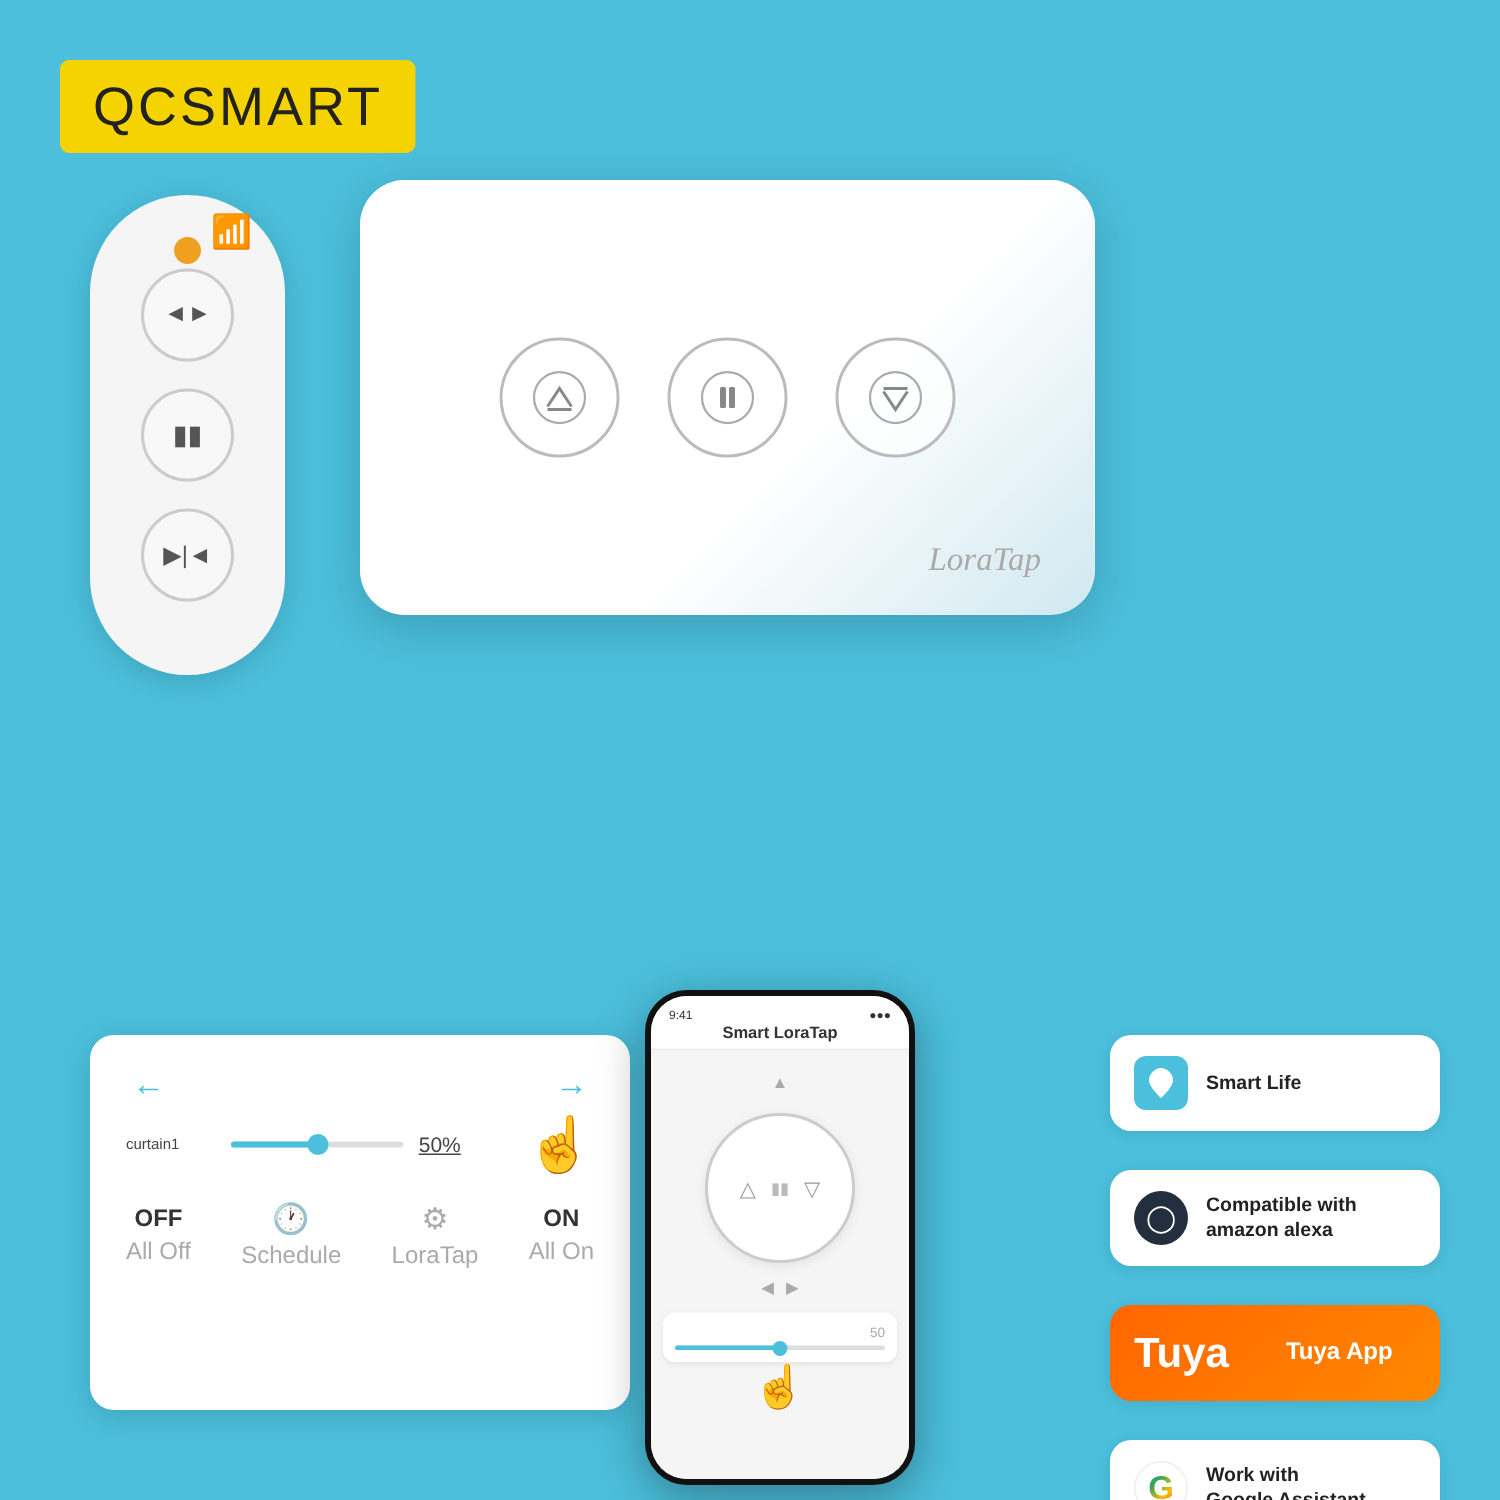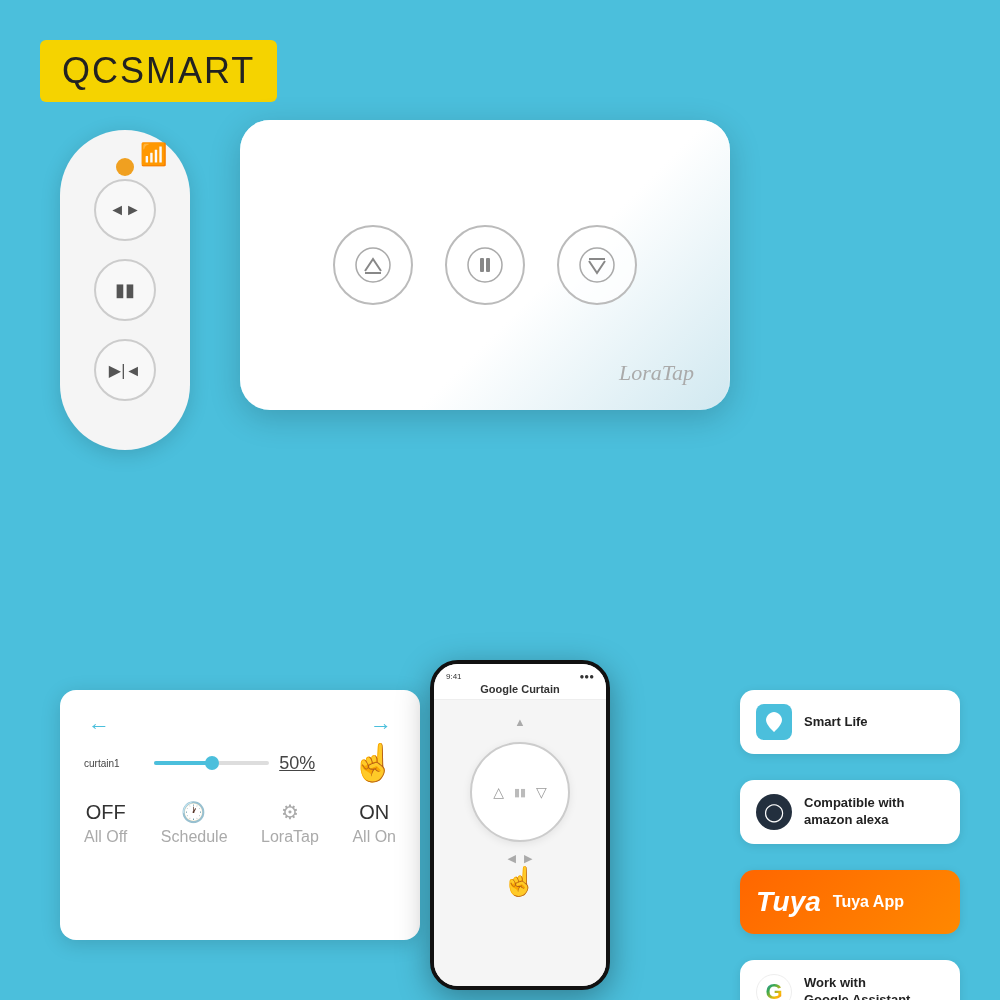--- a/index.html
+++ b/index.html
@@ -158,21 +158,21 @@
       position: absolute;
       left: 50%;
       top: 50%;
       transform: translate(-50%, -50%);
       width: 14px;
       height: 14px;
       background: #4bbfdc;
       border-radius: 50%;
     }
     .slider-pct {
-      font-size: 18px;
+      font-size: 14px;
       color: #444;
       min-width: 38px;
       text-decoration: underline;
     }
     .hand-icon {
       font-size: 36px;
       margin-left: 24px;
       color: #888;
     }
     .app-card-arrows {
@@ -193,22 +193,22 @@
       display: flex;
       flex-direction: column;
       align-items: center;
       gap: 4px;
     }
     .action-item .action-label {
       font-size: 16px;
       color: #aaa;
     }
     .action-item .action-main {
-      font-size: 20px;
-      font-weight: normal;
+      font-size: 16px;
+      font-weight: bold;
       color: #333;
     }
     .action-item .action-icon {
       font-size: 20px;
       color: #aaa;
     }
 
     
     .phone-mockup {
       position: absolute;
@@ -343,20 +343,21 @@
       justify-content: center;
       color: white;
       font-size: 18px;
     }
     .badge-tuya {
       background: linear-gradient(135deg, #ff6600 0%, #ff8800 100%);
     }
     .badge-tuya .badge-text {
       color: #fff;
       font-size: 20px;
+      margin-left: 26px;
     }
     .badge-tuya-logo {
       font-size: 24px;
       font-weight: 900;
       color: #fff;
     }
     .badge-google .badge-icon-img {
       width: 36px;
       height: 36px;
       border-radius: 50%;
@@ -448,35 +449,42 @@
   </div>
 </div>
 
 <div class="phone-mockup">
   <div class="phone-screen">
     <div class="phone-header">
       <div style="display:flex;justify-content:space-between;font-size:8px;color:#333;margin-bottom:2px;">
         <span>9:41</span>
           <span>●●●</span>
       </div>
-      <div style="font-size:11px;font-weight:bold;color:#333;">Google Curtain</div>
+      <div style="font-size:11px;font-weight:bold;color:#333;">Smart LoraTap</div>
     </div>
     <div class="phone-body">
       <div style="display:flex;gap:8px;font-size:11px;color:#aaa;margin-bottom:4px;">
         <span>▲</span>
       </div>
       <div class="phone-circle">
         <span style="font-size:14px;color:#999;">△</span>
         <span style="font-size:11px;color:#bbb;">▮▮</span>
         <span style="font-size:14px;color:#999;">▽</span>
       </div>
       <div style="display:flex;gap:8px;font-size:11px;color:#aaa;">
         <span>◀</span>
           <span>▶</span>
       </div>
+      <div class="phone-slider-area">
+        <div style="font-size:9px;color:#aaa;text-align:right;">50</div>
+        <div class="phone-slider-track">
+          <div class="phone-slider-fill"></div>
+          <div class="phone-slider-thumb"></div>
+        </div>
+      </div>
       <div class="phone-hand">☝</div>
     </div>
   </div>
 </div>
 
 <div class="badges-col">
 
   <div class="badge badge-smart-life">
     <div class="badge-icon-img">
       <svg width="24" height="24" viewBox="0 0 24 24" fill="white">
@@ -487,21 +495,21 @@
   </div>
 
   <div class="badge badge-alexa">
     <div class="badge-icon-img" style="width:36px;height:36px;background:#232f3e;border-radius:50%;display:flex;align-items:center;justify-content:center;color:white;font-size:18px;">
       ◯
     </div>
     <span class="badge-text">Compatible with<br>amazon alexa</span>
   </div>
 
   <div class="badge badge-tuya">
-    <span class="badge-tuya-logo" style="font-style:italic;font-weight:900;color:white;font-size:28px;">Tuya</span>
+    <span class="badge-tuya-logo" style="font-weight:900;color:white;font-size:28px;">Tuya</span>
     <span class="badge-text" style="color:white;font-size:16px;font-weight:600;">Tuya App</span>
   </div>
 
   <div class="badge badge-google">
     <div class="badge-icon-img" style="width:36px;height:36px;border-radius:50%;background:#fff;border:1px solid #eee;display:flex;align-items:center;justify-content:center;font-size:22px;">
       <span style="background:linear-gradient(135deg,#4285F4,#34A853,#FBBC05,#EA4335);-webkit-background-clip:text;-webkit-text-fill-color:transparent;font-weight:900;">G</span>
     </div>
     <span class="badge-text">Work with<br>Google Assistant</span>
   </div>
 </div>

